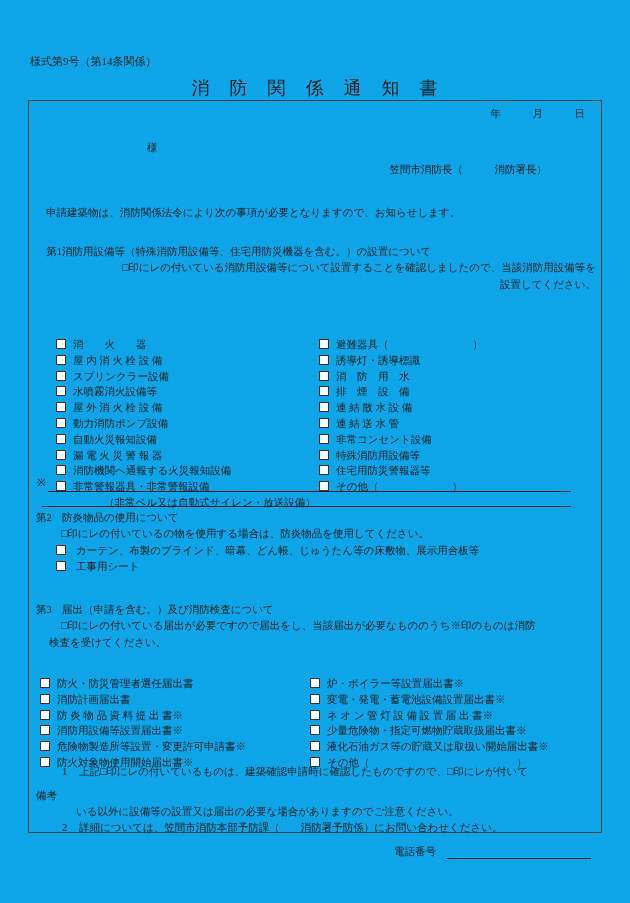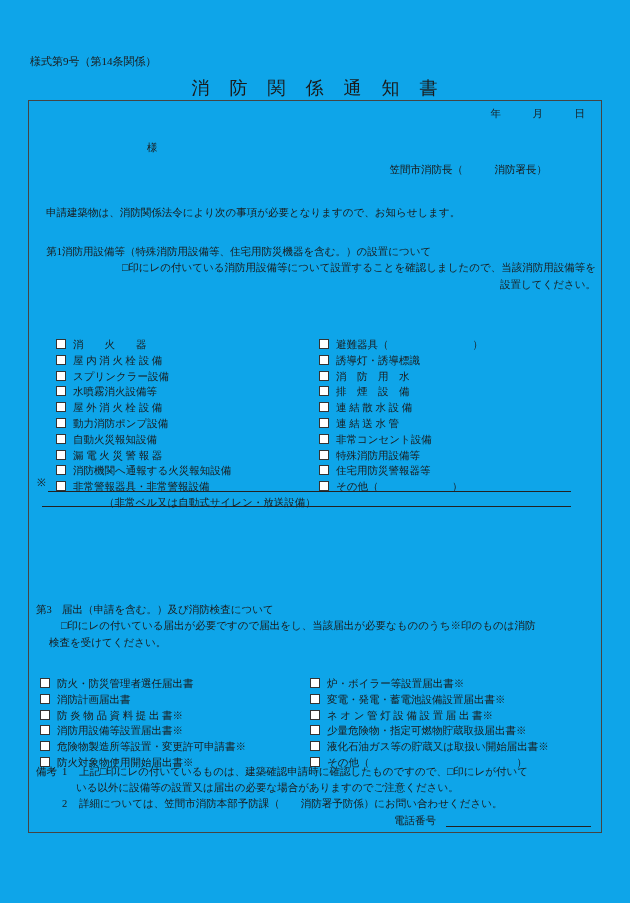--- a/index.html
+++ b/index.html
@@ -31,21 +31,21 @@
   .cb-row{line-height:15.8px;white-space:nowrap;}
   .sub-note{margin-left:48px;line-height:15.8px;white-space:nowrap;}
   .s2rows .cb-row{line-height:16.2px;margin-left:20px;}
   .s2rows .cb{margin-right:10px;}
   .note-mark{left:8px;top:374px;}
   .wline{border-bottom:1px solid #222;height:0;}
   .wline1{left:19px;top:390px;width:523px;}
   .wline2{left:13px;top:405px;width:529px;}
   .remarks{left:7px;top:663px;width:560px;line-height:16.2px;white-space:nowrap;}
   .rk-row{display:flex;}
-  .rk-label{width:26px;flex:none;}
+  .rk-label{width:26px;flex:none;margin-top:24px;}
   .rk-no{width:17px;flex:none;}
   .rk-cont{margin-left:40px;}
   .phone-row{margin-left:358px;display:flex;align-items:flex-end;}
   .phone-line{width:145px;border-bottom:1px solid #222;margin-left:10px;margin-bottom:2px;}
 </style>
 </head>
 <body>
 
 <div class="page">
 
@@ -93,20 +93,31 @@
         <div class="cb-row"><span class="cb"></span><span>特殊消防用設備等</span></div>
         <div class="cb-row"><span class="cb"></span><span>住宅用防災警報器等</span></div>
         <div class="cb-row"><span class="cb"></span><span>その他（　　　　　　　）</span></div>
       </div>
     </div>
 
     <div class="abs note-mark">※</div>
     <div class="abs wline wline1"></div>
     <div class="abs wline wline2"></div>
 
+    <div class="abs section sec2">
+      <div class="sec-head">
+        <span class="sec-no">第2</span>
+        <span>防炎物品の使用について</span>
+      </div>
+      <div class="ind1">□印にレの付いているの物を使用する場合は、防炎物品を使用してください。</div>
+      <div class="s2rows">
+        <div class="cb-row"><span class="cb"></span><span>カーテン、布製のブラインド、暗幕、どん帳、じゅうたん等の床敷物、展示用合板等</span></div>
+        <div class="cb-row"><span class="cb"></span><span>工事用シート</span></div>
+      </div>
+    </div>
 
     <div class="abs section sec3">
       <div class="sec-head">
         <span class="sec-no">第3</span>
         <span>届出（申請を含む。）及び消防検査について</span>
       </div>
       <div class="ind1">□印にレの付いている届出が必要ですので届出をし、当該届出が必要なもののうち※印のものは消防</div>
       <div class="ind2">検査を受けてください。</div>
     </div>
 

